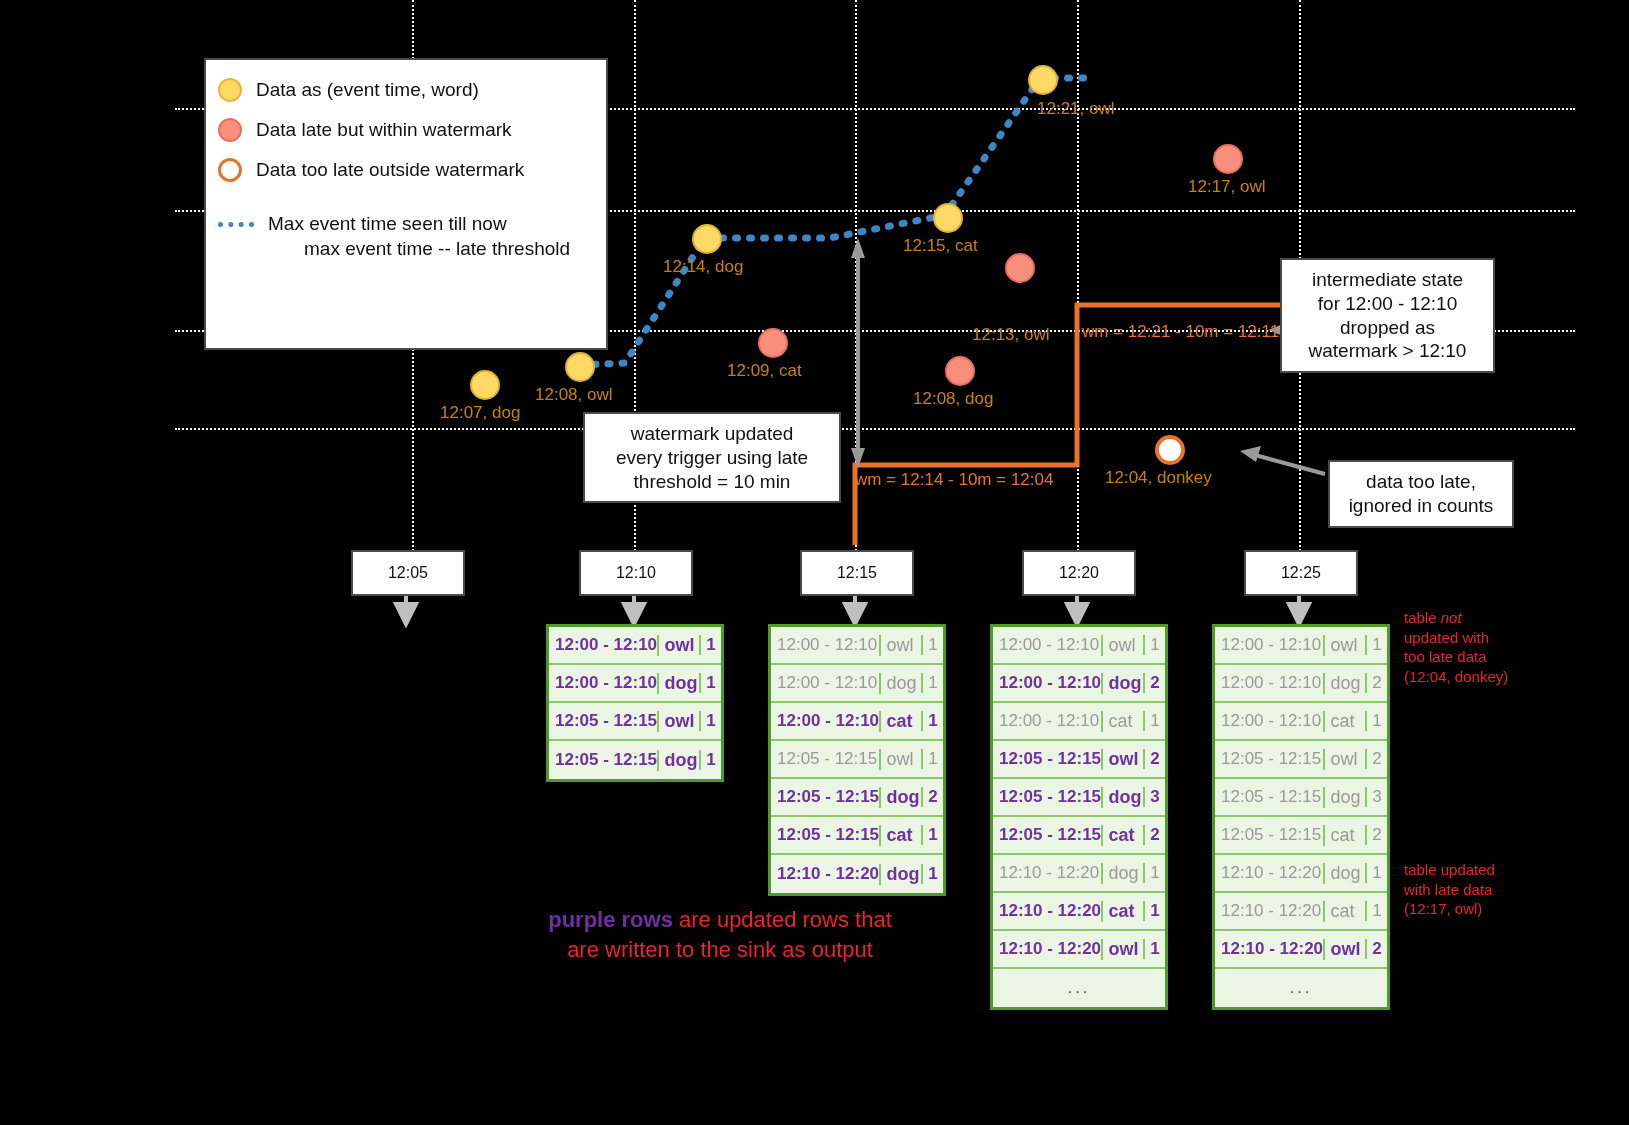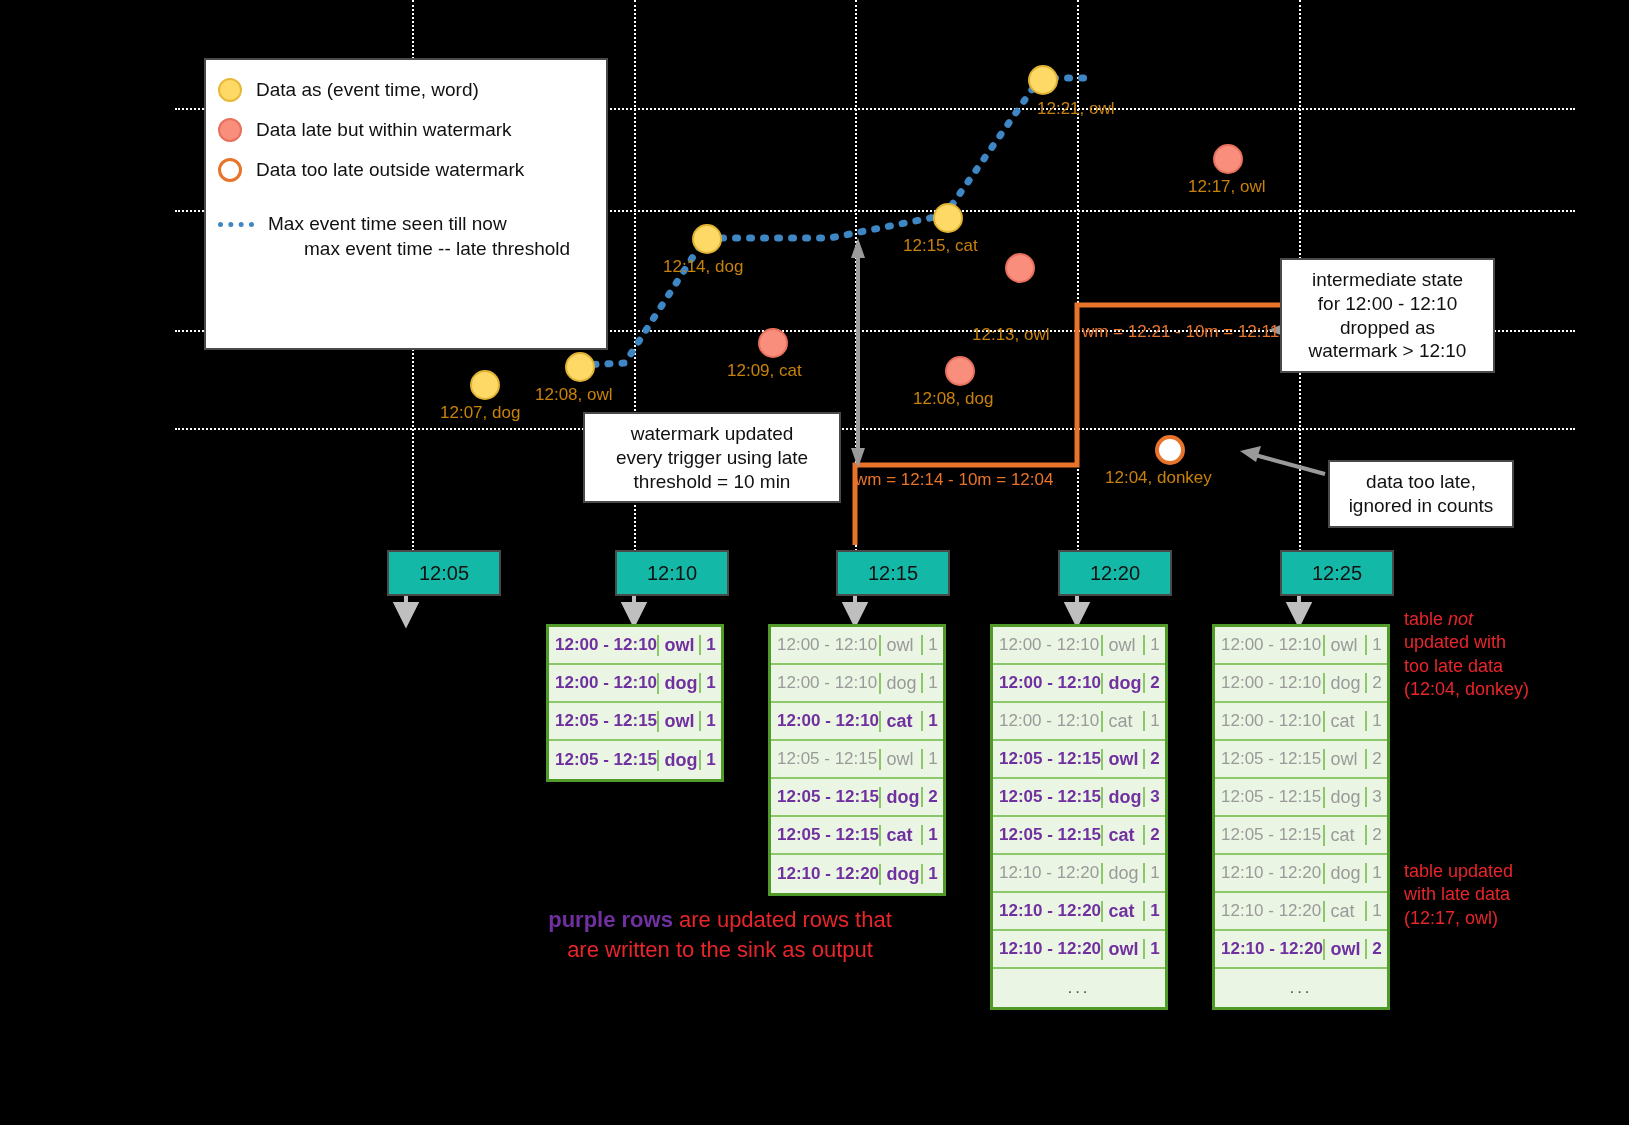--- a/index.html
+++ b/index.html
@@ -31,35 +31,35 @@
   
   svg.overlay{position:absolute;left:0;top:0;width:1629px;height:1125px;pointer-events:none;}
 
   
   .callout{position:absolute;background:#fff;border:2px solid #4a4a4a;font-size:19px;color:#111;padding:8px 12px;box-sizing:border-box;text-align:center;line-height:1.25;}
 
   
   .wmlbl{position:absolute;font-size:17px;color:#e8732a;white-space:nowrap;}
 
   
-  .timebox{position:absolute;background:#14b8a6;border:2px solid #4a4a4a;width:110px;height:42px;display:flex;align-items:center;justify-content:center;font-size:20px;color:#111;margin-left:36px;}
+  .timebox{position:absolute;background:#ffffff;border:2px solid #4a4a4a;width:110px;height:42px;display:flex;align-items:center;justify-content:center;font-size:16px;color:#111;}
 
   
   .tbl{position:absolute;border:3px solid #4f9a28;background:#eaf5e3;box-sizing:border-box;}
   .trow{display:flex;align-items:center;border-bottom:2px solid #8cc76a;height:38px;box-sizing:border-box;}
   .trow:last-child{border-bottom:none;}
   .c-win{width:128px;padding-left:6px;font-size:17px;box-sizing:border-box;}
   .c-word{width:48px;font-size:18px;text-align:left;border-left:2px solid #8cc76a;padding-left:5px;box-sizing:border-box;}
   .c-cnt{width:26px;font-size:17px;text-align:center;border-left:2px solid #8cc76a;box-sizing:border-box;}
   .grayrow .c-win,.grayrow .c-word,.grayrow .c-cnt{color:#9a9a9a;}
   .purplerow .c-win,.purplerow .c-word,.purplerow .c-cnt{color:#7030a0;font-weight:bold;}
   .ellipsis{justify-content:center;font-size:17px;color:#555;letter-spacing:3px;}
 
   
-  .rednote{position:absolute;color:#e8252a;font-size:18px;line-height:1.3;}
+  .rednote{position:absolute;color:#e8252a;font-size:15px;line-height:1.3;}
   .rednote i{font-style:italic;}
 
   
   .bottomnote{position:absolute;font-size:22px;line-height:1.35;text-align:center;}
   .bottomnote .p{color:#7030a0;font-weight:bold;}
   .bottomnote .r{color:#e8252a;}
 </style>
 </head>
 <body>
 

